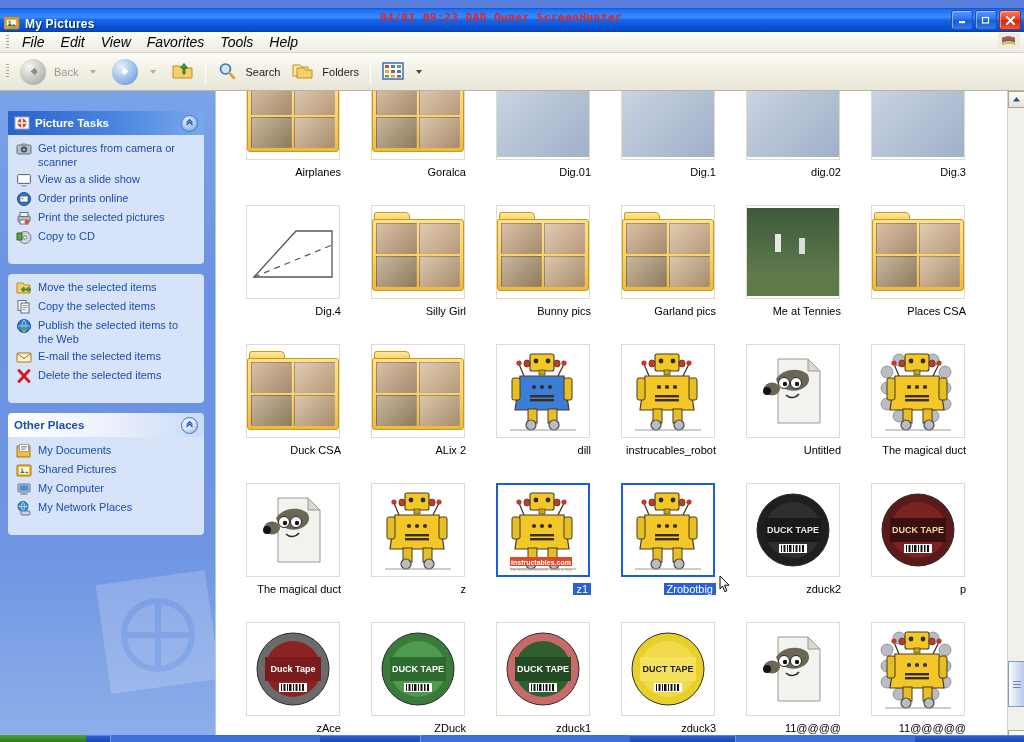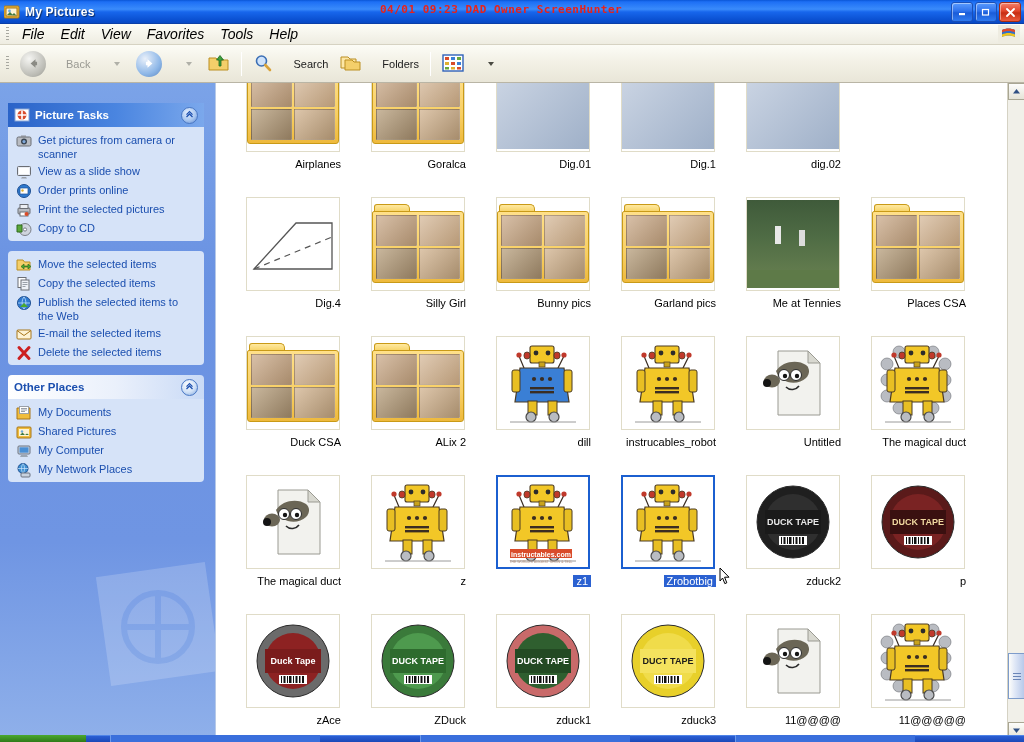--- a/index.html
+++ b/index.html
@@ -8,22 +8,23 @@
     width:1024px; height:742px; overflow:hidden;
     font-family:"Liberation Sans", sans-serif;
     font-size:11px;
     background:#5a7edc;
   }
 
   
   .titlebar{
     height:24px; width:1024px;
     background:linear-gradient(to bottom,#0a56d6 0%,#1d6ff5 8%,#3a8bfb 40%,#1766ec 52%,#0a4fd0 88%,#0849c4 100%);
-    display:flex; align-items:center; position:relative;
+    display:flex; align-items:flex-end; position:relative;
     border-bottom:1px solid #0b3fa8;
+    margin-top:8px;
   }
   .title-icon{
     width:16px;height:16px;margin-left:4px;margin-right:5px;
     position:relative; flex:0 0 auto;
   }
   .title-text{
     color:#fff; font-size:12px; font-weight:bold;
     text-shadow:1px 1px 1px rgba(0,0,0,.55);
     letter-spacing:.2px;
   }
@@ -63,21 +64,21 @@
     position:absolute; right:4px; top:1px; width:22px; height:19px;
   }
 
   
   .toolbar{
     height:38px; background:linear-gradient(to bottom,#fcfcf6 0%,#f3f1e6 45%,#e9e6d8 100%);
     display:flex; align-items:center; border-bottom:1px solid #b9b5a5;
     position:relative;
   }
   .tb-sep{ width:1px; height:24px; background:#c8c4b4; margin:0 5px; border-right:1px solid #fff; }
-  .tb-btn{ display:flex; align-items:center; gap:20px; padding:3px 5px; border:1px solid transparent; border-radius:3px;justify-content:space-between; }
+  .tb-btn{ display:flex; align-items:center; gap:8px; padding:3px 5px; border:1px solid transparent; border-radius:3px;justify-content:space-between; }
   .tb-label{ font-size:11px; color:#202020; }
   .tb-label.dim{ color:#9a9a93; }
   .arrowdn{
     width:0;height:0;border-left:3.5px solid transparent;border-right:3.5px solid transparent;
     border-top:4px solid #4a4a42; margin:0 4px;
   }
   .arrowdn.dim{ border-top-color:#b0b0a8; }
   .circ{
     width:26px;height:26px;border-radius:50%;
     display:flex;align-items:center;justify-content:center; flex:0 0 auto;
@@ -119,21 +120,21 @@
   .chev{
     width:17px;height:17px;border-radius:50%; flex:0 0 auto;
     background:radial-gradient(circle at 40% 32%,#ffffff,#cfe0f6 55%,#7fa5dd);
     border:1px solid #4a78c4;
     display:flex;align-items:center;justify-content:center;
   }
   .panel-head.blue .chev{
     background:radial-gradient(circle at 40% 32%,#e8f1ff,#a9c7f0 55%,#5d88d4);
   }
   .panel-body{
-    background:#d6e3f8; padding:6px 8px 1px 8px;
+    background:#d6e3f8; padding:6px 8px 16px 8px;
   }
   .plink{
     display:flex; align-items:flex-start; gap:6px; margin-bottom:3px; line-height:14px;
   }
   .plink .ptxt{ color:#1b4faf; font-size:11px; }
   .pico{ width:16px;height:16px; flex:0 0 auto; margin-top:0px; position:relative; }
   .place .ptxt{ color:#1b4faf; }
   .details-body{ background:#d6e3f8; padding:8px 10px 28px 10px; color:#123; }
   .details-body .dl{ font-size:11px; margin-bottom:12px; color:#0d2b5c; }
   .ph-title-icon{ width:16px;height:16px;margin-right:5px;flex:0 0 auto; }
@@ -587,20 +588,28 @@
             <div class="cap">Dig.1</div>
           </div>
           <div class="cell">
             <div class="thumb-wrap">
               <div class="thumb-frame">
                 <div style="width:92px;height:88px;background:linear-gradient(135deg,#cfd8e6,#9fb0c8)"></div>
               </div>
             </div>
             <div class="cap">dig.02</div>
           </div>
+          <div class="cell">
+            <div class="thumb-wrap">
+              <div class="thumb-frame">
+                <div style="width:92px;height:88px;background:linear-gradient(135deg,#cfd8e6,#9fb0c8)"></div>
+              </div>
+            </div>
+            <div class="cap">Dig.3</div>
+          </div>
         </div>
         <div class="row">
           <div class="cell">
             <div class="thumb-wrap">
               <div class="thumb-frame">
                 <svg width="86" height="74" viewBox="0 0 86 74">
                   <path d="M4 62 L46 16 L82 16 L82 62 Z" fill="none" stroke="#555" stroke-width="1.3"></path>
                   <path d="M4 62 L82 30" stroke="#555" stroke-width="1.2" stroke-dasharray="6 5"></path>
                 </svg>
               </div>

